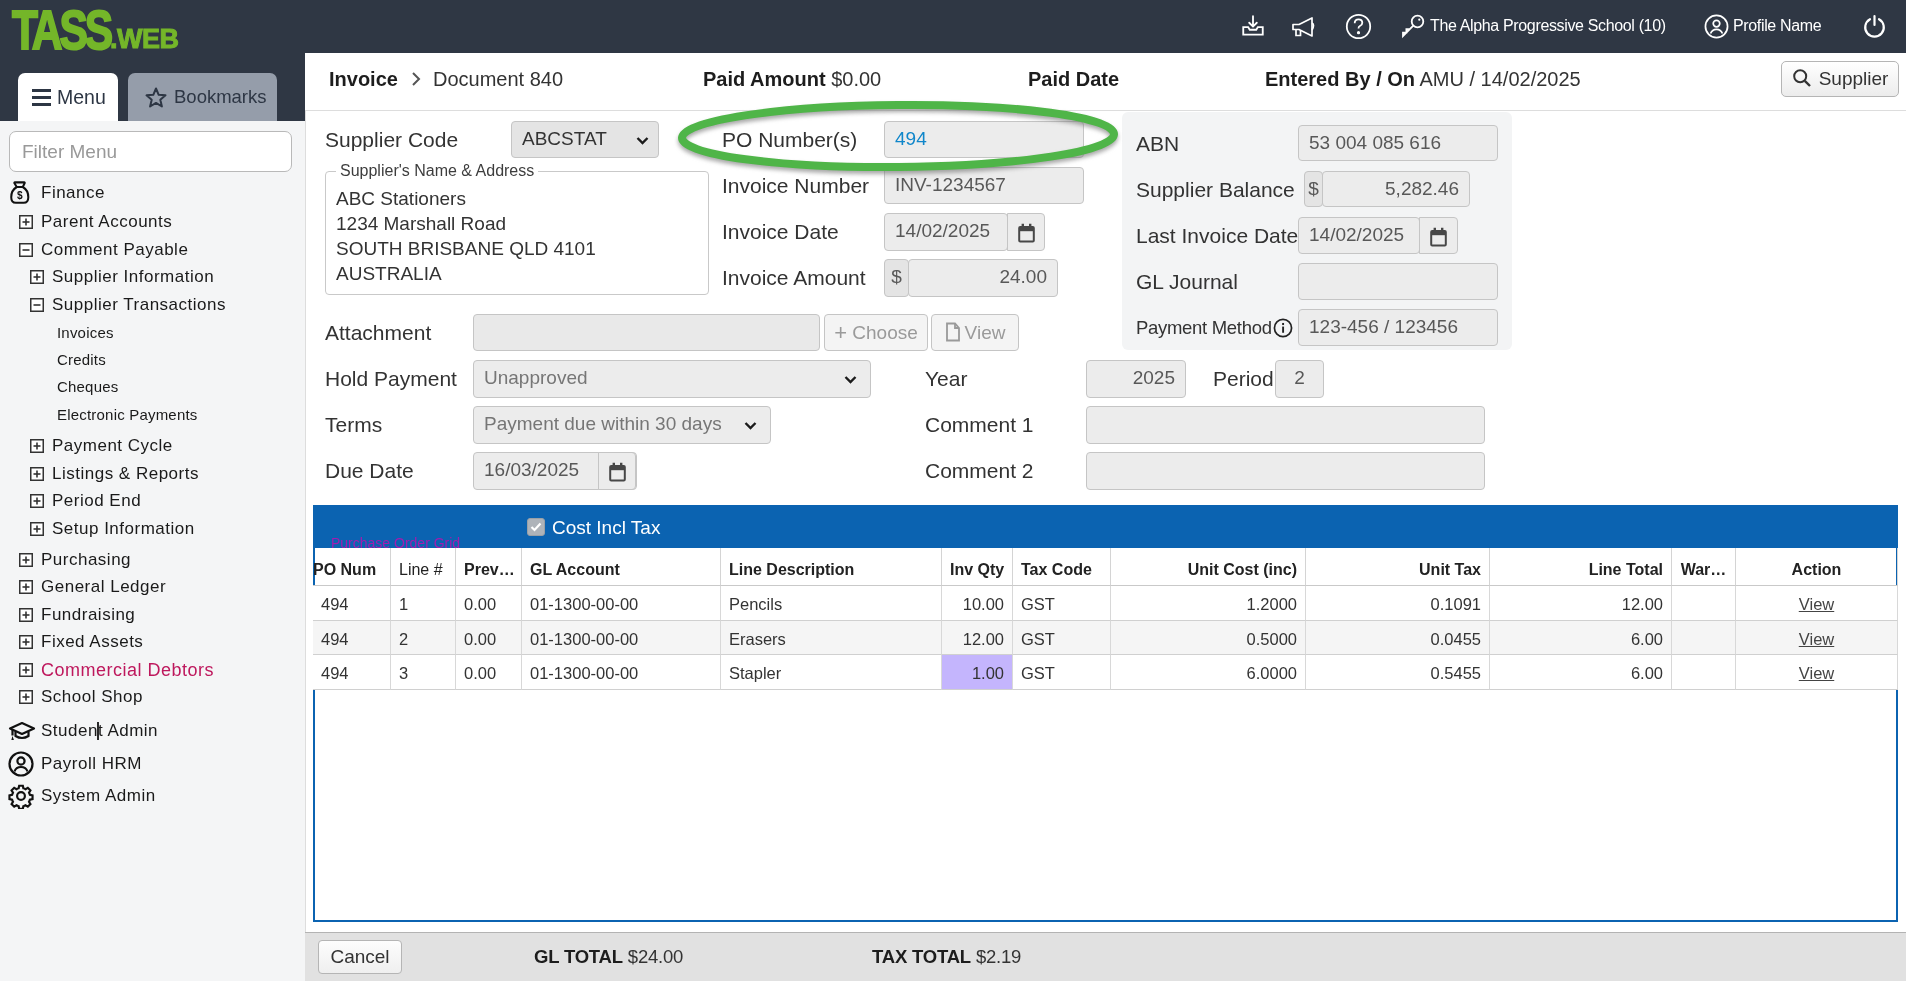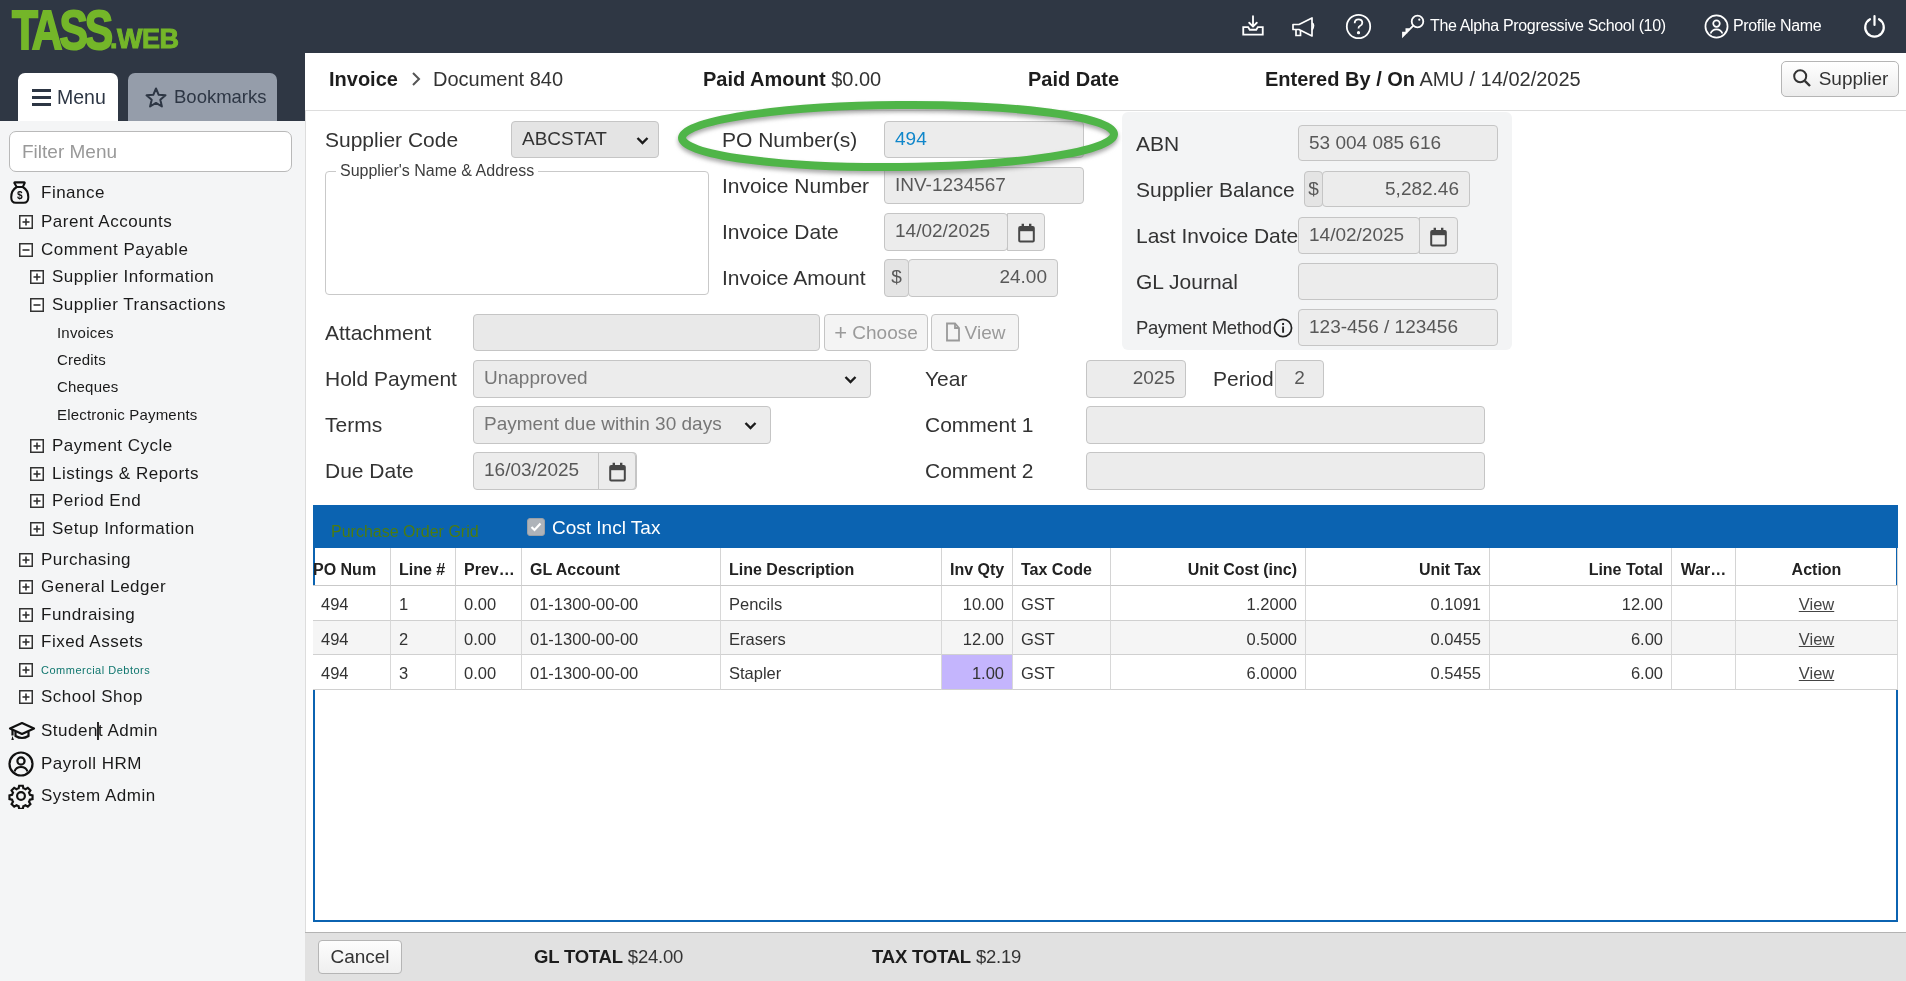--- a/index.html
+++ b/index.html
@@ -195,21 +195,21 @@
       </svg>
     </div>
 <div class="abs" style="left:41px;top:629px;height:26px;line-height:26px;font-size:17px;letter-spacing:0.5px;color:#1a1a1a;white-space:nowrap">Fixed Assets</div>
 <div class="abs" style="left:19px;top:663px">
       <svg width="14" height="14" viewBox="0 0 14 14">
         <rect x="0.75" y="0.75" width="12.5" height="12.5" fill="#fff" stroke="#333" stroke-width="1.5"></rect>
         <path d="M3.5 7 h7" stroke="#333" stroke-width="1.6"></path>
         <path d="M7 3.5 v7" stroke="#333" stroke-width="1.6"></path>
       </svg>
     </div>
-<div class="abs" style="left:41px;top:657px;height:26px;line-height:26px;font-size:11px;letter-spacing:0.5px;color:#0f766e;white-space:nowrap">Commercial Debtors</div>
+<div class="abs" style="left:41px;top:657px;height:26px;line-height:26px;font-size:18px;letter-spacing:0.5px;color:#be185d;white-space:nowrap">Commercial Debtors</div>
 <div class="abs" style="left:19px;top:690px">
       <svg width="14" height="14" viewBox="0 0 14 14">
         <rect x="0.75" y="0.75" width="12.5" height="12.5" fill="#fff" stroke="#333" stroke-width="1.5"></rect>
         <path d="M3.5 7 h7" stroke="#333" stroke-width="1.6"></path>
         <path d="M7 3.5 v7" stroke="#333" stroke-width="1.6"></path>
       </svg>
     </div>
 <div class="abs" style="left:41px;top:684px;height:26px;line-height:26px;font-size:17px;letter-spacing:0.5px;color:#1a1a1a;white-space:nowrap">School Shop</div>
 <div class="abs" style="left:8px;top:719px">
       <svg width="28" height="24" viewBox="0 0 28 24">
@@ -254,20 +254,21 @@
 <div class="abs" style="left:306px;top:110px;width:1600px;height:1px;background:#ddd"></div>
 <div class="abs" style="left:305px;top:110px;width:1px;height:822px;background:#ddd"></div>
 
 <div class="lbl" style="left:325px;top:121px">Supplier Code</div>
 <div class="inp" style="left:511px;top:121px;width:148px;height:37px;background:#e4e4e4;color:#333">ABCSTAT<svg style="position:absolute;top:14px;right:8px" width="15" height="10" viewBox="0 0 15 10">
       <path d="M2.5 2 l5 5 l5-5" fill="none" stroke="#1c1c1c" stroke-width="2.4"></path>
     </svg></div>
 
 <fieldset class="abs" style="left:325px;top:162px;width:384px;height:133px;border:1px solid #c9c9c9;border-radius:4px;padding:0 10px">
 <legend style="font-size:16px;color:#3d3d3d;padding:0 4px;margin-left:0px">Supplier's Name &amp; Address</legend>
+<div style="font-size:19px;color:#333;line-height:25px;padding-top:6px">ABC Stationers<br>1234 Marshall Road<br>SOUTH BRISBANE QLD 4101<br>AUSTRALIA</div>
 </fieldset>
 
 <div class="lbl" style="left:325px;top:314px">Attachment</div>
 <div class="inp" style="left:473px;top:314px;width:347px;height:37px;background:#e9e9e9"></div>
 <div class="btn" style="left:824px;top:314px;width:104px;height:37px;line-height:35px"><span style="font-size:22px;vertical-align:-1px">+</span> Choose</div>
 <div class="btn" style="left:931px;top:314px;width:88px;height:37px;line-height:35px"><span style="display:inline-block;vertical-align:-3px;margin-right:4px"><svg width="16" height="20" viewBox="0 0 16 20">
         <path d="M2 1.5 h8 l4 4.5 v12.5 h-12 z" fill="none" stroke="#9a9a9a" stroke-width="1.8"></path>
         <path d="M10 1.5 v4.5 h4" fill="none" stroke="#9a9a9a" stroke-width="1.8"></path>
       </svg></span>View</div>
 
@@ -339,29 +340,29 @@
     <svg width="20" height="20" viewBox="0 0 21 21">
       <circle cx="10.5" cy="10.5" r="9" fill="none" stroke="#222" stroke-width="1.8"></circle>
       <rect x="9.6" y="9" width="2" height="6.5" fill="#222"></rect>
       <rect x="9.6" y="5.2" width="2" height="2.2" fill="#222"></rect>
     </svg>
   </div>
 <div class="inp" style="left:1298px;top:309px;width:200px;height:37px">123-456 / 123456</div>
 
 <div class="abs" style="left:313px;top:505px;width:1585px;height:417px;border:2px solid #0b63b1;background:#fff">
 <div style="position:absolute;left:-1px;top:-1px;width:1583px;height:42px;background:#0b63b1"></div>
-<div style="position:absolute;left:16px;top:4px;height:41px;line-height:41px;font-size:16px;color:#4d7c0f">Purchase Order Grid</div>
+<div style="position:absolute;left:16px;top:16px;height:41px;line-height:41px;font-size:14px;color:#a21caf">Purchase Order Grid</div>
 <div style="position:absolute;left:212px;top:11px;width:18px;height:18px;background:#aeb3b9;border:1px solid #9aa0a6;border-radius:3px">
       <svg width="16" height="16" viewBox="0 0 16 16">
         <path d="M3.5 8 l3 3 l6-6.5" fill="none" stroke="#fff" stroke-width="2.2"></path>
       </svg>
     </div>
 <div style="position:absolute;left:237px;top:0;height:41px;line-height:41px;font-size:19px;color:#fff">Cost Incl Tax</div>
 <div style="position:absolute;left:-2px;top:41px;width:78px;height:38px;border-right:1px solid #d4d4d4;border-bottom:1px solid #c9c9c9;font-weight:bold;font-size:16px;color:#222;line-height:43px;text-align:left;padding:0 0;white-space:nowrap;overflow:hidden">PO Num</div>
-<div style="position:absolute;left:76px;top:41px;width:65px;height:38px;border-right:1px solid #d4d4d4;border-bottom:1px solid #c9c9c9;font-weight:bold;font-size:16px;color:#222;line-height:43px;text-align:left;padding:0 8px;white-space:nowrap;overflow:hidden">Line #</div>
+<div style="position:absolute;left:76px;top:41px;width:65px;height:38px;border-right:1px solid #d4d4d4;border-bottom:1px solid #c9c9c9;font-weight:normal;font-size:16px;color:#222;line-height:43px;text-align:left;padding:0 8px;white-space:nowrap;overflow:hidden">Line #</div>
 <div style="position:absolute;left:141px;top:41px;width:66px;height:38px;border-right:1px solid #d4d4d4;border-bottom:1px solid #c9c9c9;font-weight:bold;font-size:16px;color:#222;line-height:43px;text-align:left;padding:0 8px;white-space:nowrap;overflow:hidden">Prev…</div>
 <div style="position:absolute;left:207px;top:41px;width:199px;height:38px;border-right:1px solid #d4d4d4;border-bottom:1px solid #c9c9c9;font-weight:bold;font-size:16px;color:#222;line-height:43px;text-align:left;padding:0 8px;white-space:nowrap;overflow:hidden">GL Account</div>
 <div style="position:absolute;left:406px;top:41px;width:221px;height:38px;border-right:1px solid #d4d4d4;border-bottom:1px solid #c9c9c9;font-weight:bold;font-size:16px;color:#222;line-height:43px;text-align:left;padding:0 8px;white-space:nowrap;overflow:hidden">Line Description</div>
 <div style="position:absolute;left:627px;top:41px;width:71px;height:38px;border-right:1px solid #d4d4d4;border-bottom:1px solid #c9c9c9;font-weight:bold;font-size:16px;color:#222;line-height:43px;text-align:right;padding:0 8px;white-space:nowrap;overflow:hidden">Inv Qty</div>
 <div style="position:absolute;left:698px;top:41px;width:98px;height:38px;border-right:1px solid #d4d4d4;border-bottom:1px solid #c9c9c9;font-weight:bold;font-size:16px;color:#222;line-height:43px;text-align:left;padding:0 8px;white-space:nowrap;overflow:hidden">Tax Code</div>
 <div style="position:absolute;left:796px;top:41px;width:195px;height:38px;border-right:1px solid #d4d4d4;border-bottom:1px solid #c9c9c9;font-weight:bold;font-size:16px;color:#222;line-height:43px;text-align:right;padding:0 8px;white-space:nowrap;overflow:hidden">Unit Cost (inc)</div>
 <div style="position:absolute;left:991px;top:41px;width:184px;height:38px;border-right:1px solid #d4d4d4;border-bottom:1px solid #c9c9c9;font-weight:bold;font-size:16px;color:#222;line-height:43px;text-align:right;padding:0 8px;white-space:nowrap;overflow:hidden">Unit Tax</div>
 <div style="position:absolute;left:1175px;top:41px;width:182px;height:38px;border-right:1px solid #d4d4d4;border-bottom:1px solid #c9c9c9;font-weight:bold;font-size:16px;color:#222;line-height:43px;text-align:right;padding:0 8px;white-space:nowrap;overflow:hidden">Line Total</div>
 <div style="position:absolute;left:1357px;top:41px;width:64px;height:38px;border-right:1px solid #d4d4d4;border-bottom:1px solid #c9c9c9;font-weight:bold;font-size:16px;color:#222;line-height:43px;text-align:center;padding:0 8px;white-space:nowrap;overflow:hidden">War…</div>
 <div style="position:absolute;left:1421px;top:41px;width:162px;height:38px;border-right:1px solid #d4d4d4;border-bottom:1px solid #c9c9c9;font-weight:bold;font-size:16px;color:#222;line-height:43px;text-align:center;padding:0 8px;white-space:nowrap;overflow:hidden">Action</div>

